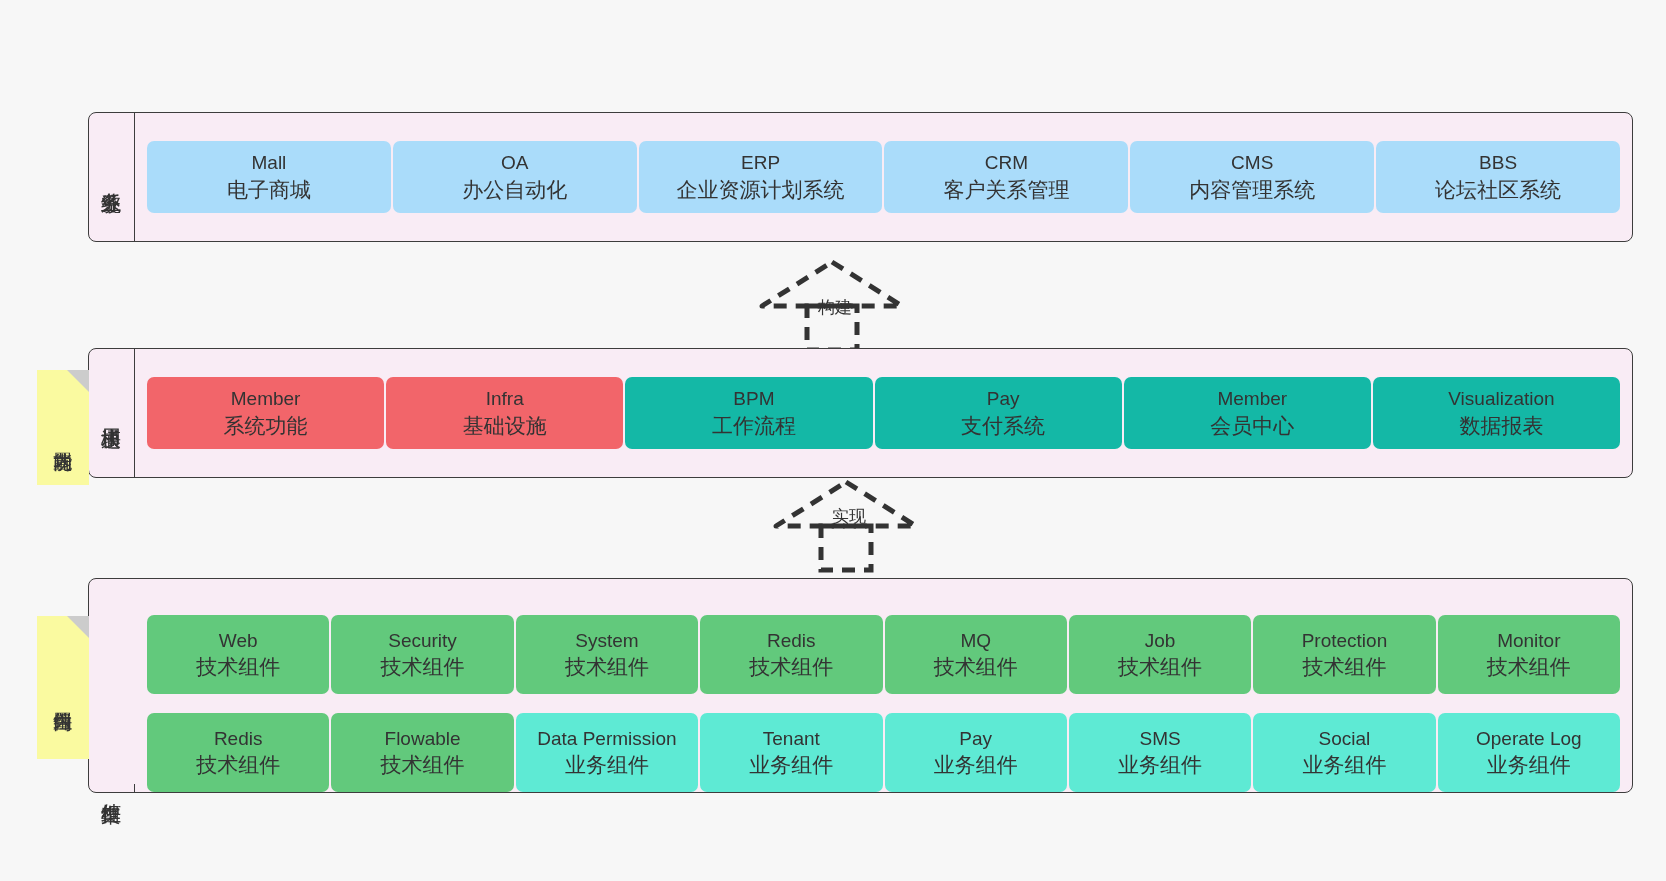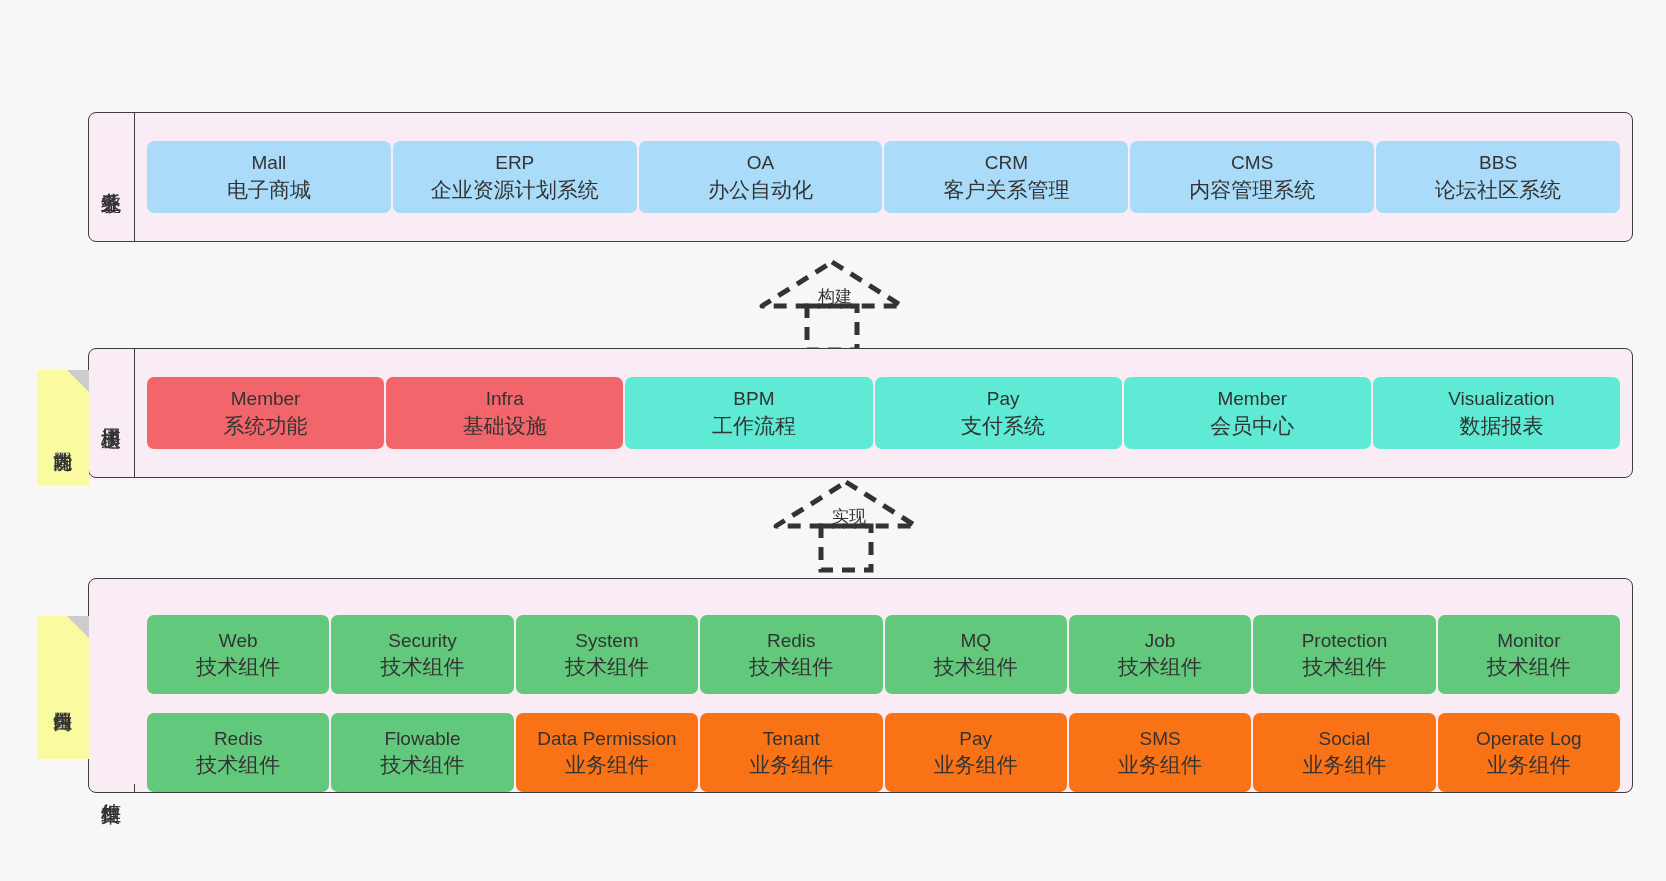--- a/index.html
+++ b/index.html
@@ -65,23 +65,23 @@
     line-height:1.30;
     box-sizing:border-box;
     padding:4px 2px;
   }
   .cell .t1{font-size:19px;}
   .cell .t2{font-size:21px;}
 
   
   .c-blue       {background:#aadcfa;}
   .c-red        {background:#f2656a;}
-  .c-pink       {background:#5eead4;padding-left:12px;}
+  .c-pink       {background:#14b8a6;padding-left:12px;}
   .c-green      {background:#62c97c;}
-  .c-greenlight {background:#f97316;}
+  .c-greenlight {background:#5eead4;}
 
   
   #layer-business {left:88px;  top:112px; width:1545px; height:130px;}
   #layer-general  {left:88px;  top:348px; width:1545px; height:130px;}
   #layer-framework{left:88px;  top:578px; width:1545px; height:215px;align-items:flex-end;}
   #layer-business  .layer-body .cell,
   #layer-general   .layer-body .cell{height:72px;}
   #layer-framework .layer-body .cell{height:79px;}
 
   
@@ -114,44 +114,44 @@
   .arrow{position:absolute;}
   .arrow svg{display:block;overflow:visible;}
   .arrow-label{
     position:absolute;
     font-size:17px;
     color:#333;
     background:transparent;
     white-space:nowrap;
   }
   #arrow-build {left:758px; top:258px; width:148px; height:92px;}
-  #arrow-build .arrow-label{left:60px;  top:27px;}
+  #arrow-build .arrow-label{left:60px;  top:38px;}
   #arrow-impl  {left:772px; top:478px; width:148px; height:92px;}
   #arrow-impl  .arrow-label{left:60px;  top:27px;}
 </style>
 </head>
 <body>
 
 <div id="stage">
 
   <div class="layer" id="layer-business">
     <div class="layer-title">业务系统</div>
     <div class="layer-body">
       <div class="row">
         <div class="cell c-blue">
           <span class="t1">Mall</span>
           <span class="t2">电子商城</span>
         </div>
         <div class="cell c-blue">
+          <span class="t1">OA</span>
+          <span class="t2">办公自动化</span>
+        </div>
+        <div class="cell c-blue">
           <span class="t1">ERP</span>
           <span class="t2">企业资源计划系统</span>
-        </div>
-        <div class="cell c-blue">
-          <span class="t1">OA</span>
-          <span class="t2">办公自动化</span>
         </div>
         <div class="cell c-blue">
           <span class="t1">CRM</span>
           <span class="t2">客户关系管理</span>
         </div>
         <div class="cell c-blue">
           <span class="t1">CMS</span>
           <span class="t2">内容管理系统</span>
         </div>
         <div class="cell c-blue">

